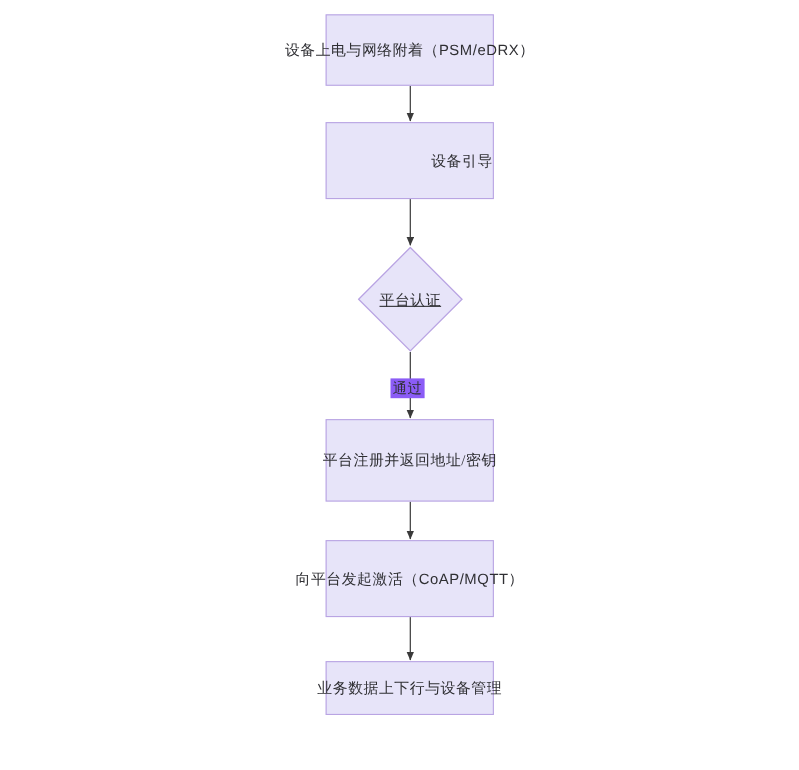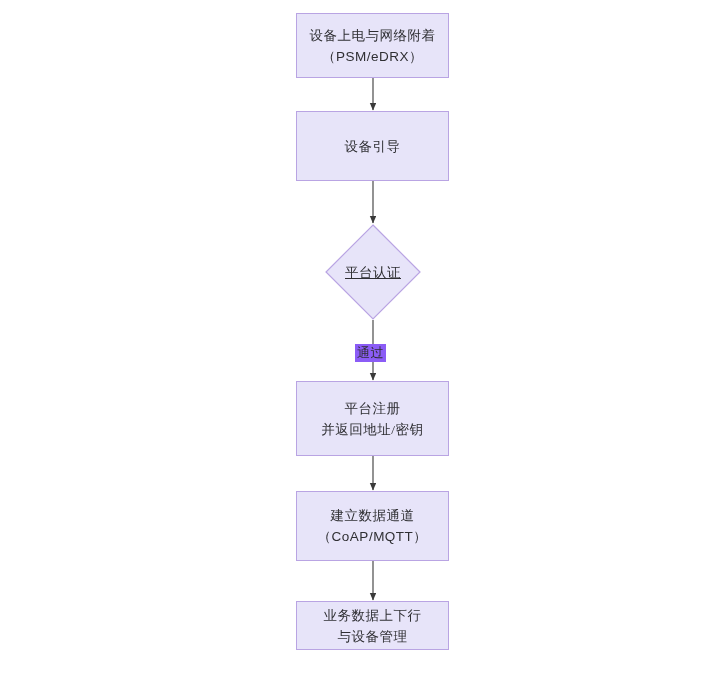--- a/index.html
+++ b/index.html
@@ -22,21 +22,21 @@
     left: 0;
     top: 0;
     width: 726px;
     height: 700px;
     pointer-events: none;
   }
   .node {
     position: absolute;
     box-sizing: border-box;
     display: flex;
-    flex-direction: column;
+    flex-direction: row;
     align-items: center;
     justify-content: center;
     color: #2f2f33;
     font-size: 13.5px;
     line-height: 21px;
     text-align: center;
     letter-spacing: 0.5px;
   }
   .node.process {
     background: #e7e4f9;
@@ -99,40 +99,40 @@
     <line x1="373" y1="456" x2="373" y2="490" stroke="#3a3a3a" stroke-width="1.1" marker-end="url(#arrowhead)"></line>
 
     <line x1="373" y1="561" x2="373" y2="600" stroke="#3a3a3a" stroke-width="1.1" marker-end="url(#arrowhead)"></line>
   </svg>
 
   <div class="node process" style="left:296px; top:13px; width:153px; height:65px;">
     <div class="node-line">设备上电与网络附着</div>
     <div class="node-line">（PSM/eDRX）</div>
   </div>
 
-  <div class="node process" style="left:296px; top:111px; width:153px; height:70px;">
+  <div class="node process" style="left:296px; top:111px; width:153px; height:70px;justify-content:flex-end;">
     <div class="node-line">设备引导</div>
   </div>
 
   <div class="node decision" style="left:325px; top:224px;">
     <svg class="diamond-shape" viewBox="0 0 96 96" xmlns="http://www.w3.org/2000/svg">
       <polygon points="48,1 95,48 48,95 1,48" fill="#e7e4f9" stroke="#b9a4e3" stroke-width="1.2"></polygon>
     </svg>
     <span class="diamond-label">平台认证</span>
   </div>
 
   <div class="edge-label" style="left:355px; top:344px;">通过</div>
 
   <div class="node process" style="left:296px; top:381px; width:153px; height:75px;font-family:Liberation Serif, serif;">
     <div class="node-line">平台注册</div>
     <div class="node-line">并返回地址/密钥</div>
   </div>
 
   <div class="node process" style="left:296px; top:491px; width:153px; height:70px;">
-    <div class="node-line">建立数据通道</div>
+    <div class="node-line">向平台发起激活</div>
     <div class="node-line">（CoAP/MQTT）</div>
   </div>
 
   <div class="node process" style="left:296px; top:601px; width:153px; height:49px;">
     <div class="node-line">业务数据上下行</div>
     <div class="node-line">与设备管理</div>
   </div>
 
 </div>
 

